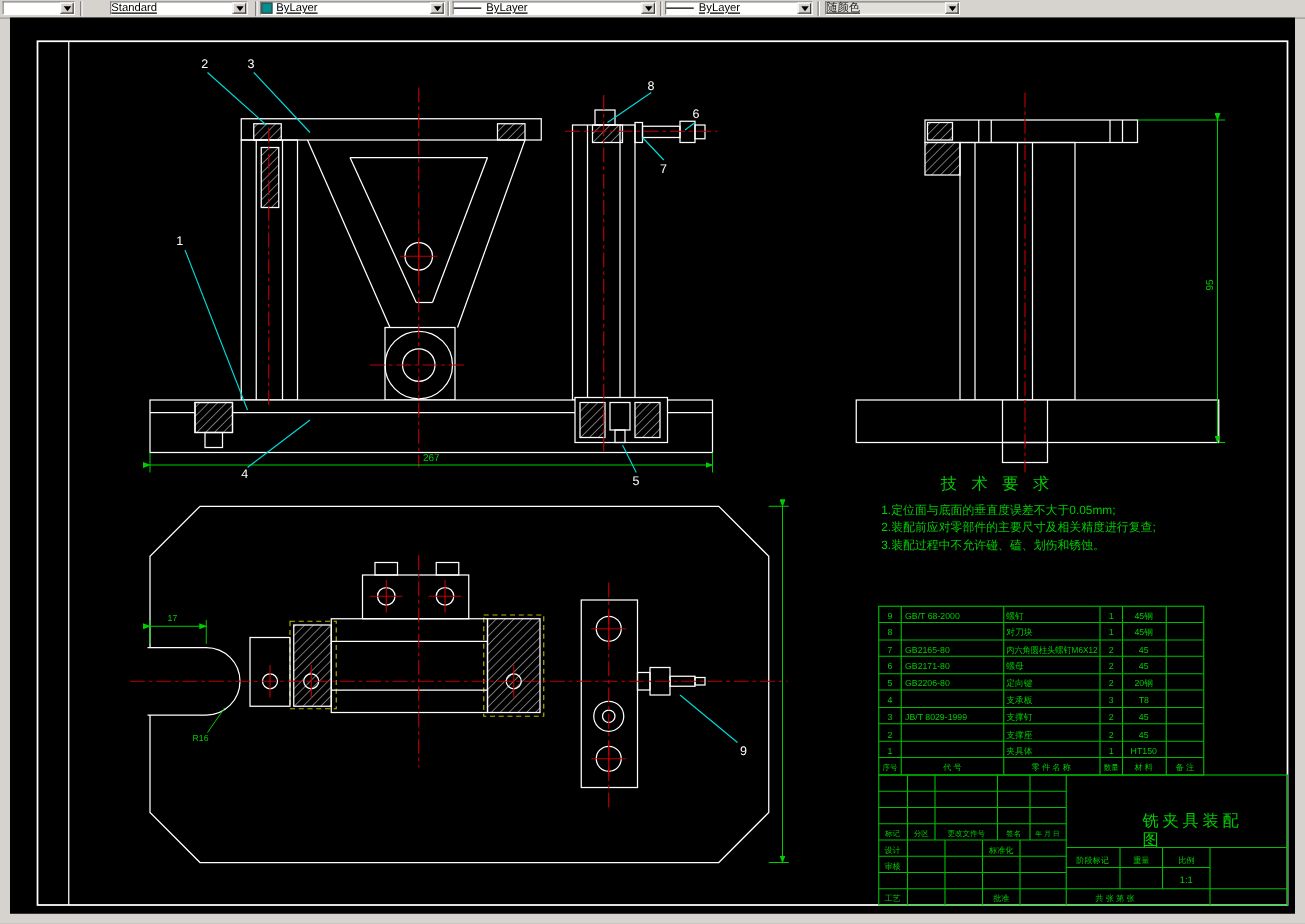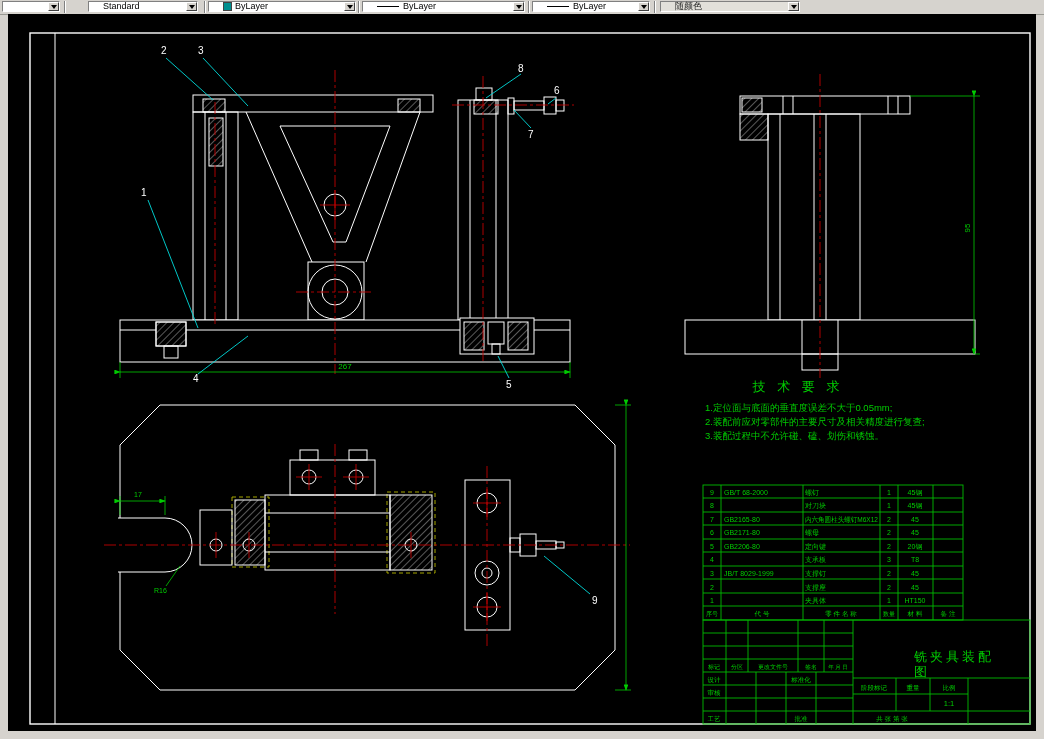--- a/index.html
+++ b/index.html
@@ -2,21 +2,21 @@
 <html><head>
 <meta charset="utf-8">
 <style>
   html,body{margin:0;padding:0;width:1044px;height:739px;overflow:hidden;
     background:#d6d3ce;font-family:"Liberation Sans","DejaVu Sans",sans-serif;}
   .toolbar{position:absolute;left:0;top:0;width:1044px;height:14px;background:#d6d3ce;
     border-bottom:1px solid #9a9a94;}
   .combo{position:absolute;top:1px;height:11px;background:#fff;
     border:1px solid;border-color:#808080 #ffffff #ffffff #808080;
     font-size:9px;line-height:11px;color:#000;display:flex;align-items:center;
-    padding-left:14px;box-sizing:border-box;}
+    padding-left:0;box-sizing:border-box;text-decoration:underline;}
   .combo .combo-text{white-space:nowrap;overflow:hidden;flex:1;}
   .combo-btn{position:absolute;right:0;top:0;bottom:0;width:11px;background:#d6d3ce;
     border:1px solid;border-color:#fff #404040 #404040 #fff;box-sizing:border-box;
     display:flex;align-items:center;justify-content:center;}
   .combo-btn::after{content:"";border:3px solid transparent;border-top:4px solid #000;margin-top:4px;}
   .combo.gray{background:#e2e0da;color:#222;}
   .sep{position:absolute;top:1px;height:12px;width:0;border-left:1px solid #808080;border-right:1px solid #ffffff;}
   .swatch{width:7px;height:7px;background:#008f8f;border:1px solid #444;margin-right:3px;flex:none;}
   .lsample{width:22px;height:0;border-top:1px solid #000;margin-right:4px;flex:none;}
   .canvas{position:absolute;left:8px;top:14px;width:1028px;height:717px;background:#000;}
@@ -59,21 +59,21 @@
     <span class="combo-text">ByLayer</span>
     <span class="combo-btn"></span>
   </div>
   <div class="sep" style="left:528px;"></div>
   <div class="combo" style="left:532px;width:118px;">
     <span class="lsample"></span>
     <span class="combo-text">ByLayer</span>
     <span class="combo-btn"></span>
   </div>
   <div class="sep" style="left:654px;"></div>
-  <div class="combo gray" style="left:660px;width:140px;">
+  <div class="combo gray" style="left:660px;width:108px;">
     <span class="combo-text">随颜色</span>
     <span class="combo-btn"></span>
   </div>
 </div>
 
 <div class="canvas">
 <svg width="1028" height="717" viewBox="0 0 1028 717">
   <defs>
     <pattern id="hatch" width="5" height="5" patternUnits="userSpaceOnUse" patternTransform="rotate(45)">
       <line x1="0" y1="0" x2="0" y2="5" stroke="#ffffff" stroke-width="0.7"></line>

